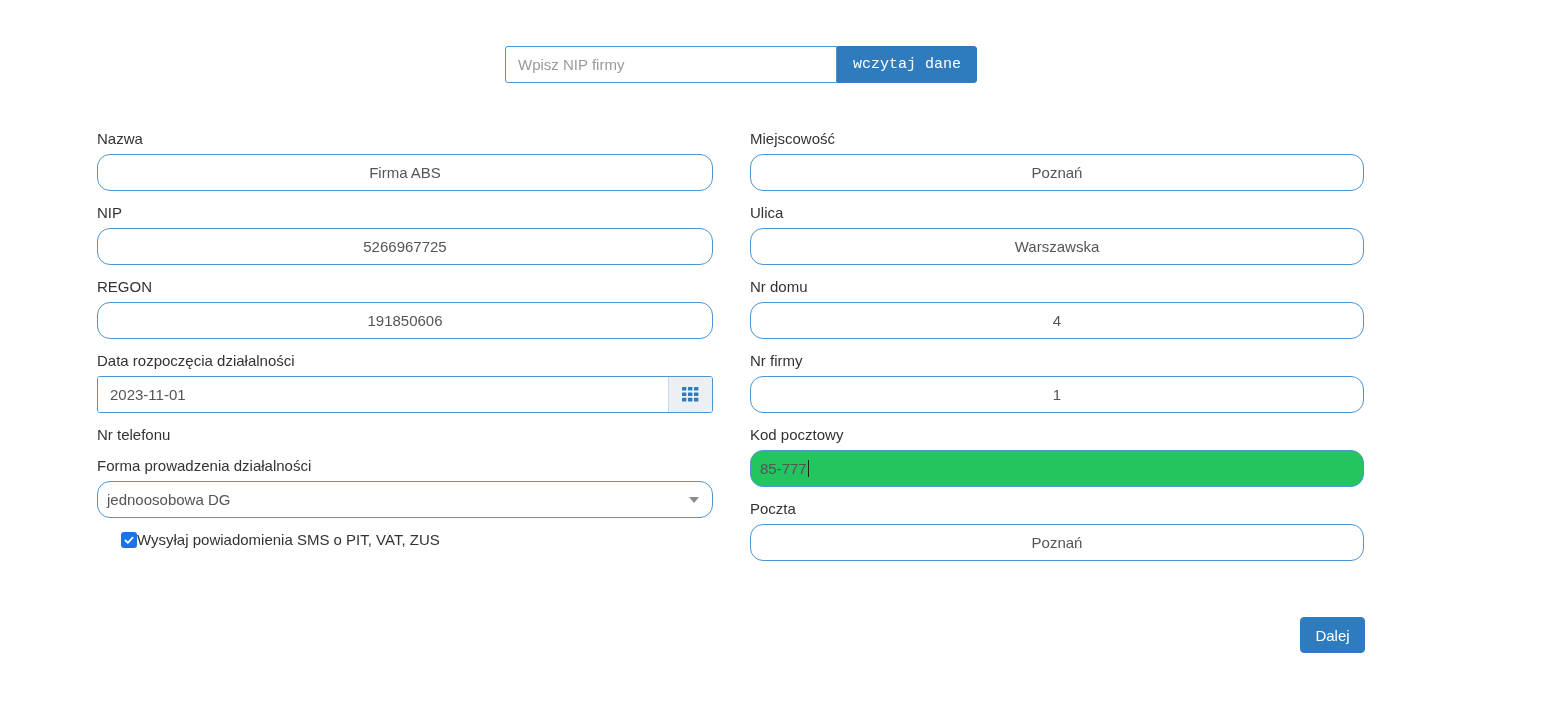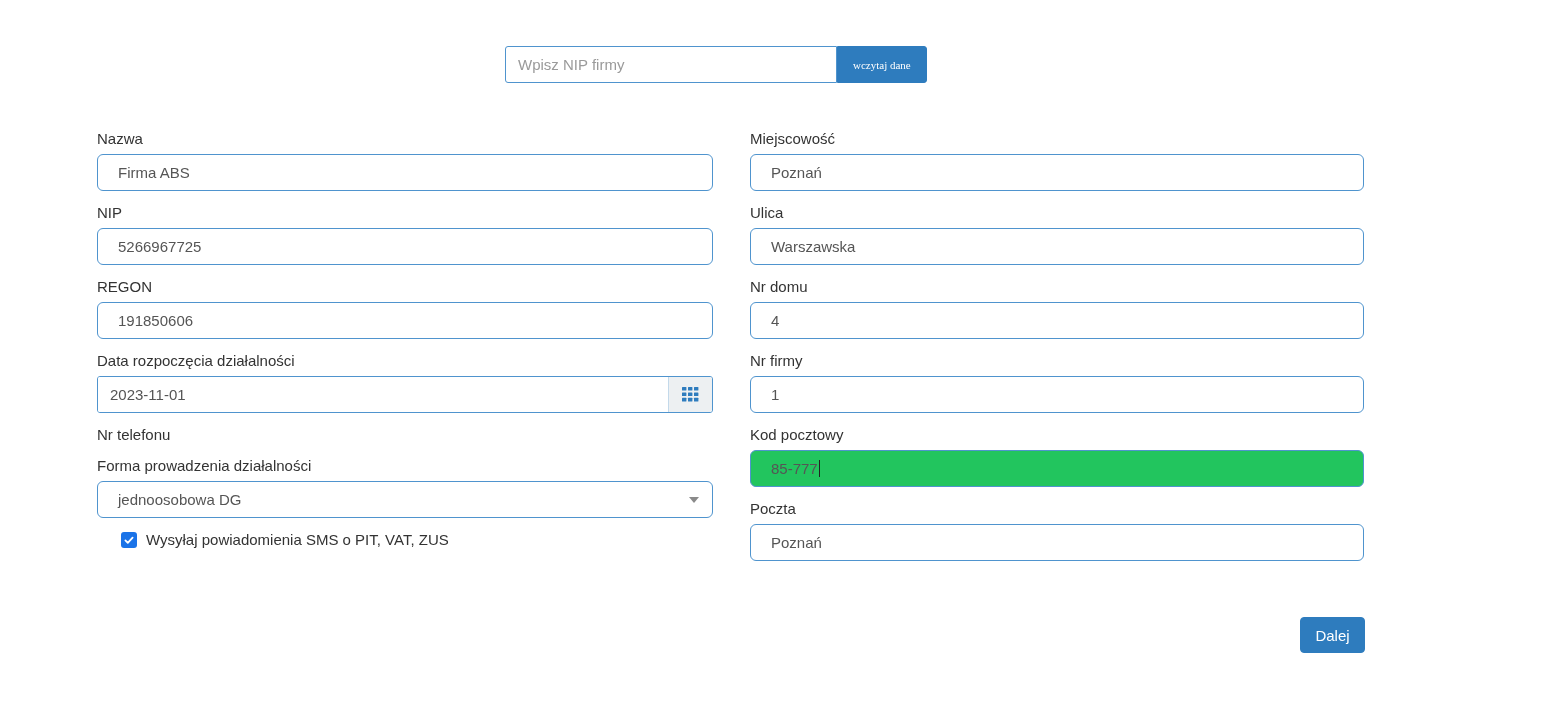--- a/index.html
+++ b/index.html
@@ -18,36 +18,36 @@
     width: 332px; height: 37px; box-sizing: border-box;
     border: 1px solid #4f94ce; border-radius: 3px 0 0 3px;
     padding: 0 12px; font-size: 15px; color: #555; outline: none;
     font-family: inherit;
   }
   .nip-input::placeholder { color: #9a9a9a; }
   .load-btn {
     height: 37px; padding: 0 15px;
     background: #2e7cbe; color: #fff;
     border: 1px solid #2e7cbe; border-radius: 0 3px 3px 0;
-    font-size: 11px; font-family: Liberation Serif, serif; cursor: pointer;
+    font-size: 15px; font-family: Liberation Mono, monospace; cursor: pointer;
   }
 
   
   .col { position: absolute; top: 130px; }
   .col-left  { left: 97px;  width: 616px; }
   .col-right { left: 750px; width: 614px; }
   .field { margin-bottom: 13px; }
   .field-label {
     font-size: 15px; color: #333; line-height: 18px; margin-bottom: 6px;
   }
   .text-input, .input-mimic, .select-mimic {
     display: block; width: 100%; height: 37px; box-sizing: border-box;
-    border: 1px solid #4f94ce; border-radius: 6px;
-    padding: 0 20px; font-size: 15px; color: #555;
-    background: #fff; outline: none; font-family: inherit;
+    border: 1px solid #4f94ce; border-radius: 13px;
+    padding: 0 9px; font-size: 15px; color: #555;
+    background: #fff; outline: none; font-family: inherit; text-align: center;
   }
   .input-mimic { display: flex; align-items: center; }
   .input-mimic.focused { background: #22c55e; }
   .caret {
     display: inline-block; width: 1px; height: 17px;
     background: #222; margin-left: 1px;
   }
 
   
   .date-group {
@@ -72,21 +72,21 @@
   .select-caret {
     position: absolute; right: 14px; top: 50%; margin-top: -3px;
     width: 0; height: 0;
     border-left: 5px solid transparent; border-right: 5px solid transparent;
     border-top: 6px solid #8a8a8a;
     pointer-events: none;
   }
 
   
   .checkbox-row {
-    display: flex; align-items: center; gap: 9px;
+    display: flex; align-items: center; 
     margin-top: 9px; font-size: 15px; color: #333; padding-left: 24px;
   }
   .checkbox-box {
     width: 16px; height: 16px; flex: 0 0 16px;
     background: #1a73e8; border-radius: 3px;
     display: flex; align-items: center; justify-content: center;
     cursor: pointer;
   }
 
   

